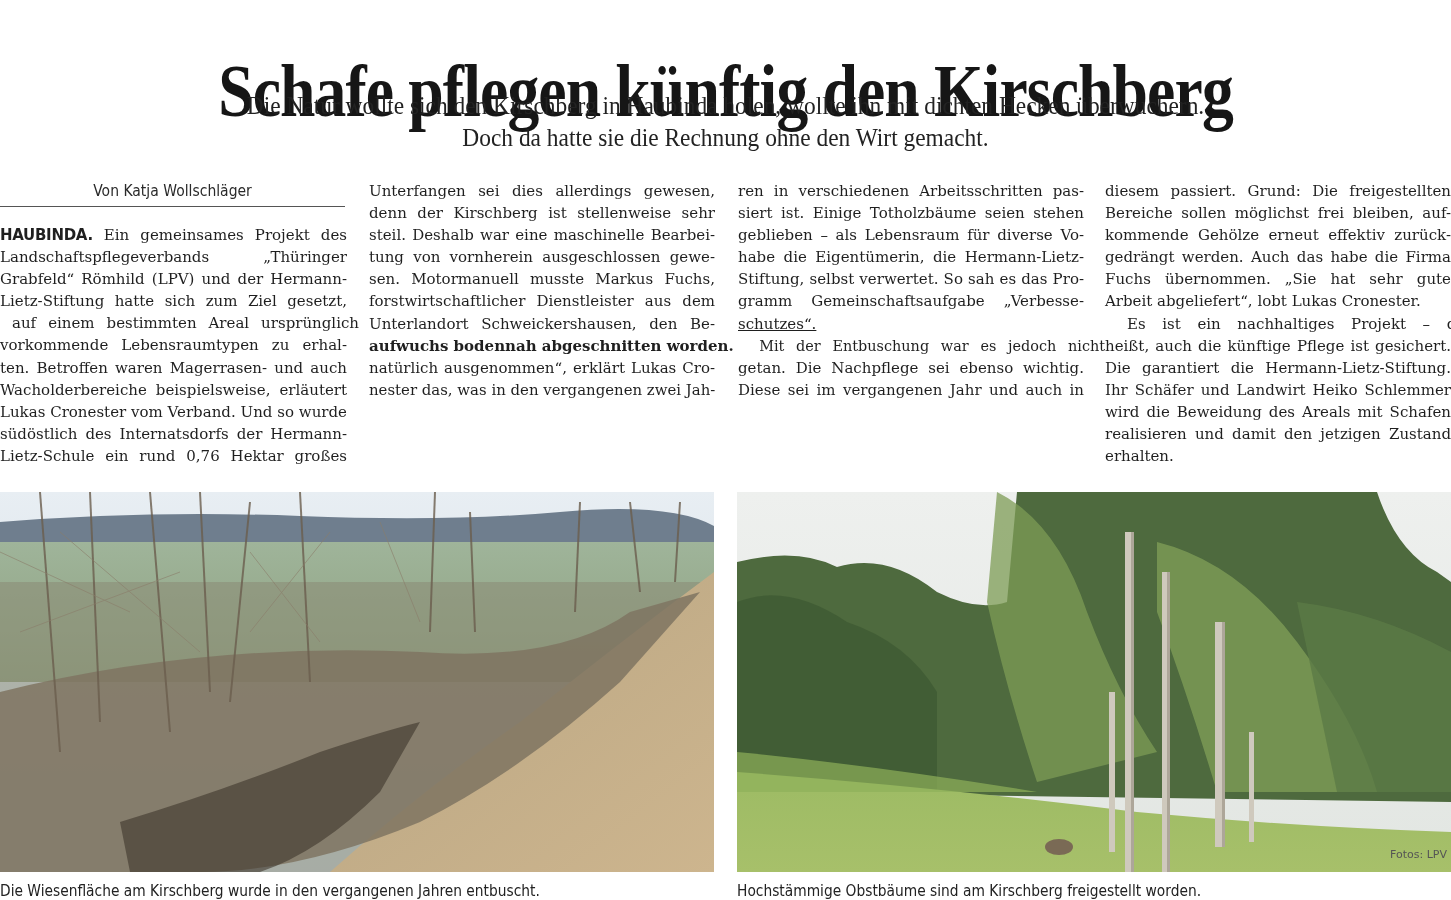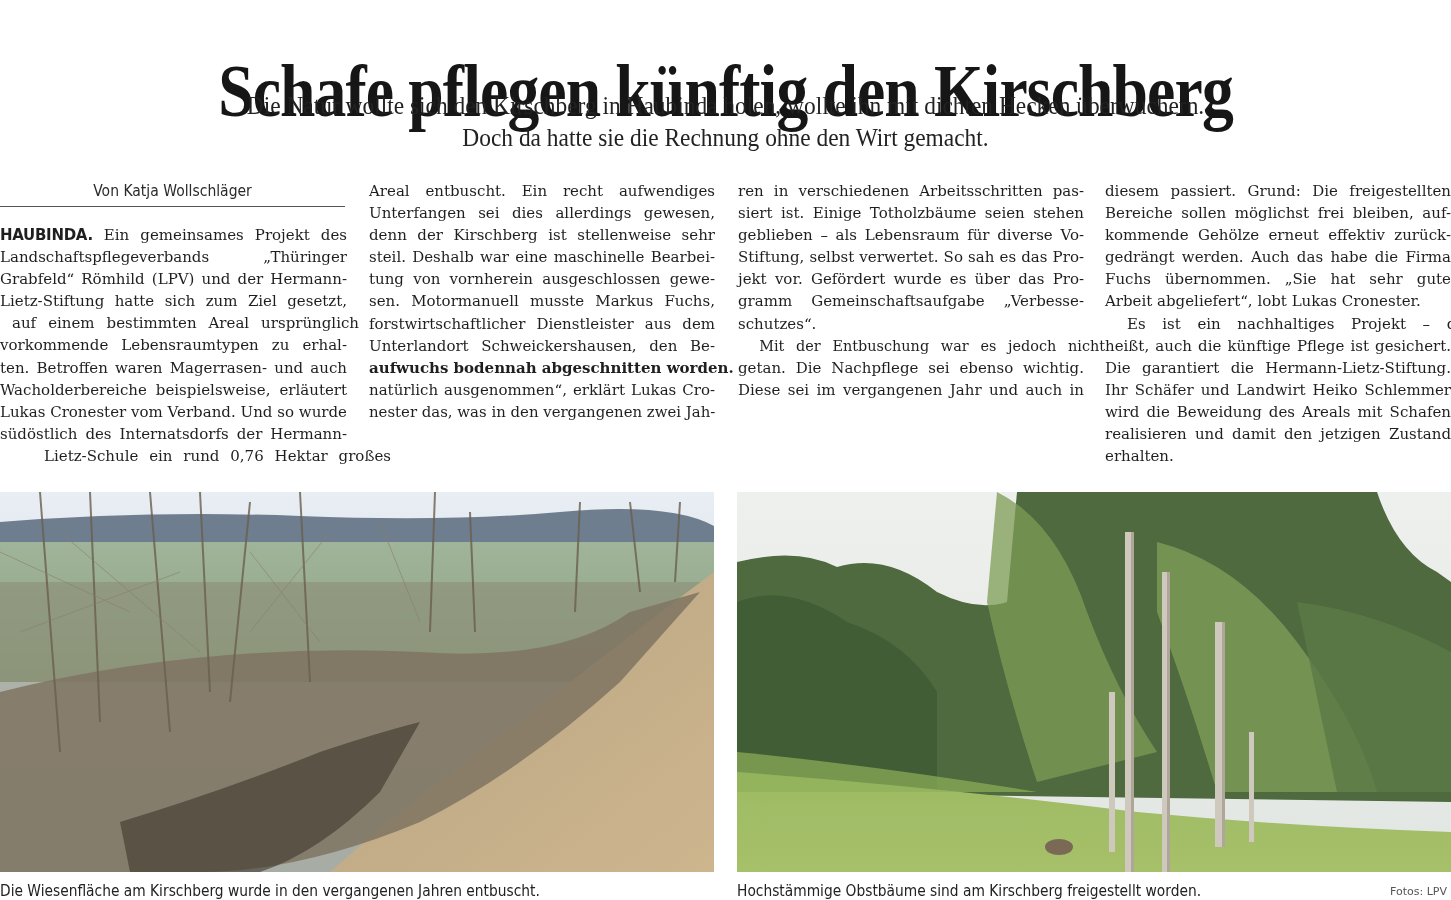--- a/index.html
+++ b/index.html
@@ -73,21 +73,21 @@
   .caption {
     position: absolute; top: 881px;
     font-family: "DejaVu Sans", sans-serif;
     font-size: 15px; line-height: 20px; color: #222;
     white-space: nowrap;
     transform: scaleX(0.92); transform-origin: 0 0;
   }
   .cap1 { left: 0; }
   .cap2 { left: 737px; }
   .credit {
-    position: absolute; top: 885px; right: 4px;
+    position: absolute; top: 848px; right: 4px;
     font-family: "DejaVu Sans", sans-serif;
     font-size: 11px; line-height: 14px; color: #555;
   }
 </style>
 </head>
 <body>
 
 <h1 class="headline">Schafe pflegen künftig den Kirschberg</h1>
 <div class="subhead l1">Die Natur wollte sich den Kirschberg in Haubinda holen, wollte ihn mit dichten Hecken überwuchern.</div>
 <div class="subhead l2">Doch da hatte sie die Rechnung ohne den Wirt gemacht.</div>
@@ -99,45 +99,44 @@
   <span class="ln" style="display: block; width: 347px;"><span class="dateline">HAUBINDA.</span><span> Ein gemeinsames Projekt des</span></span>
   <span class="ln" style="display: block; width: 347px;">Landschaftspflegeverbands „Thüringer</span>
   <span class="ln" style="display: block; width: 347px;">Grabfeld“ Römhild (LPV) und der Hermann-</span>
   <span class="ln" style="display: block; width: 347px;">Lietz-Stiftung hatte sich zum Ziel gesetzt,</span>
   <span class="ln" style="display: block; width: 347px; padding-left: 12px;">auf einem bestimmten Areal ursprünglich</span>
   <span class="ln" style="display: block; width: 347px;">vorkommende Lebensraumtypen zu erhal-</span>
   <span class="ln" style="display: block; width: 347px;">ten. Betroffen waren Magerrasen- und auch</span>
   <span class="ln" style="display: block; width: 347px;">Wacholderbereiche beispielsweise, erläutert</span>
   <span class="ln" style="display: block; width: 347px;">Lukas Cronester vom Verband. Und so wurde</span>
   <span class="ln" style="display: block; width: 347px;">südöstlich des Internatsdorfs der Hermann-</span>
-  <span class="ln" style="display: block; width: 347px; margin-left: 44px;">Lietz-Schule ein rund 0,76 Hektar großes</span>
+  <span class="ln" style="display: block; width: 347px;">Lietz-Schule ein rund 0,76 Hektar großes</span>
 </div>
 
 <div class="col c2">
-  <span class="ln" style="display: block; width: 346px;">Areal entbuscht. Ein recht aufwendiges</span>
   <span class="ln" style="display: block; width: 346px;">Unterfangen sei dies allerdings gewesen,</span>
   <span class="ln" style="display: block; width: 346px;">denn der Kirschberg ist stellenweise sehr</span>
   <span class="ln" style="display: block; width: 346px;">steil. Deshalb war eine maschinelle Bearbei-</span>
   <span class="ln" style="display: block; width: 346px;">tung von vornherein ausgeschlossen gewe-</span>
   <span class="ln" style="display: block; width: 346px;">sen. Motormanuell musste Markus Fuchs,</span>
   <span class="ln" style="display: block; width: 346px;">forstwirtschaftlicher Dienstleister aus dem</span>
   <span class="ln" style="display: block; width: 346px;">Unterlandort Schweickershausen, den Be-</span>
   <span class="ln" style="display: block; width: 346px; font-weight: bold;">aufwuchs bodennah abgeschnitten worden.</span>
   <span class="ln" style="display: block; width: 346px;">natürlich ausgenommen“, erklärt Lukas Cro-</span>
   <span class="ln" style="display: block; width: 348px; transform: scaleX(0.994253);">nester das, was in den vergangenen zwei Jah-</span>
 </div>
 
 <div class="col c3">
   <span class="ln" style="display: block; width: 346px;">ren in verschiedenen Arbeitsschritten pas-</span>
   <span class="ln" style="display: block; width: 346px;">siert ist. Einige Totholzbäume seien stehen</span>
   <span class="ln" style="display: block; width: 346px;">geblieben – als Lebensraum für diverse Vo-</span>
+  <span class="ln" style="display: block; width: 346px;">habe die Eigentümerin, die Hermann-Lietz-</span>
   <span class="ln" style="display: block; width: 346px;">Stiftung, selbst verwertet. So sah es das Pro-</span>
-  <span class="ln" style="display: block; width: 346px;">jekt vor. Gefördert wurde es über das Pro-</span>
   <span class="ln" style="display: block; width: 346px;">gramm Gemeinschaftsaufgabe „Verbesse-</span>
-  <span class="ln last" style="display: block; width: 346px;">schutzes“.</span>
+  <span class="ln last" style="display: block; width: 346px; text-decoration: underline;">schutzes“.</span>
   <span class="ln indent" style="display: block; width: 359.883px; transform: scaleX(0.961424);">Mit der Entbuschung war es jedoch nicht</span>
   <span class="ln" style="display: block; width: 346px;">getan. Die Nachpflege sei ebenso wichtig.</span>
   <span class="ln" style="display: block; width: 346px;">Diese sei im vergangenen Jahr und auch in</span>
 </div>
 
 <div class="col c4">
   <span class="ln" style="display: block; width: 346px;">diesem passiert. Grund: Die freigestellten</span>
   <span class="ln" style="display: block; width: 346px;">Bereiche sollen möglichst frei bleiben, auf-</span>
   <span class="ln" style="display: block; width: 346px;">kommende Gehölze erneut effektiv zurück-</span>
   <span class="ln" style="display: block; width: 346px;">gedrängt werden. Auch das habe die Firma</span>

